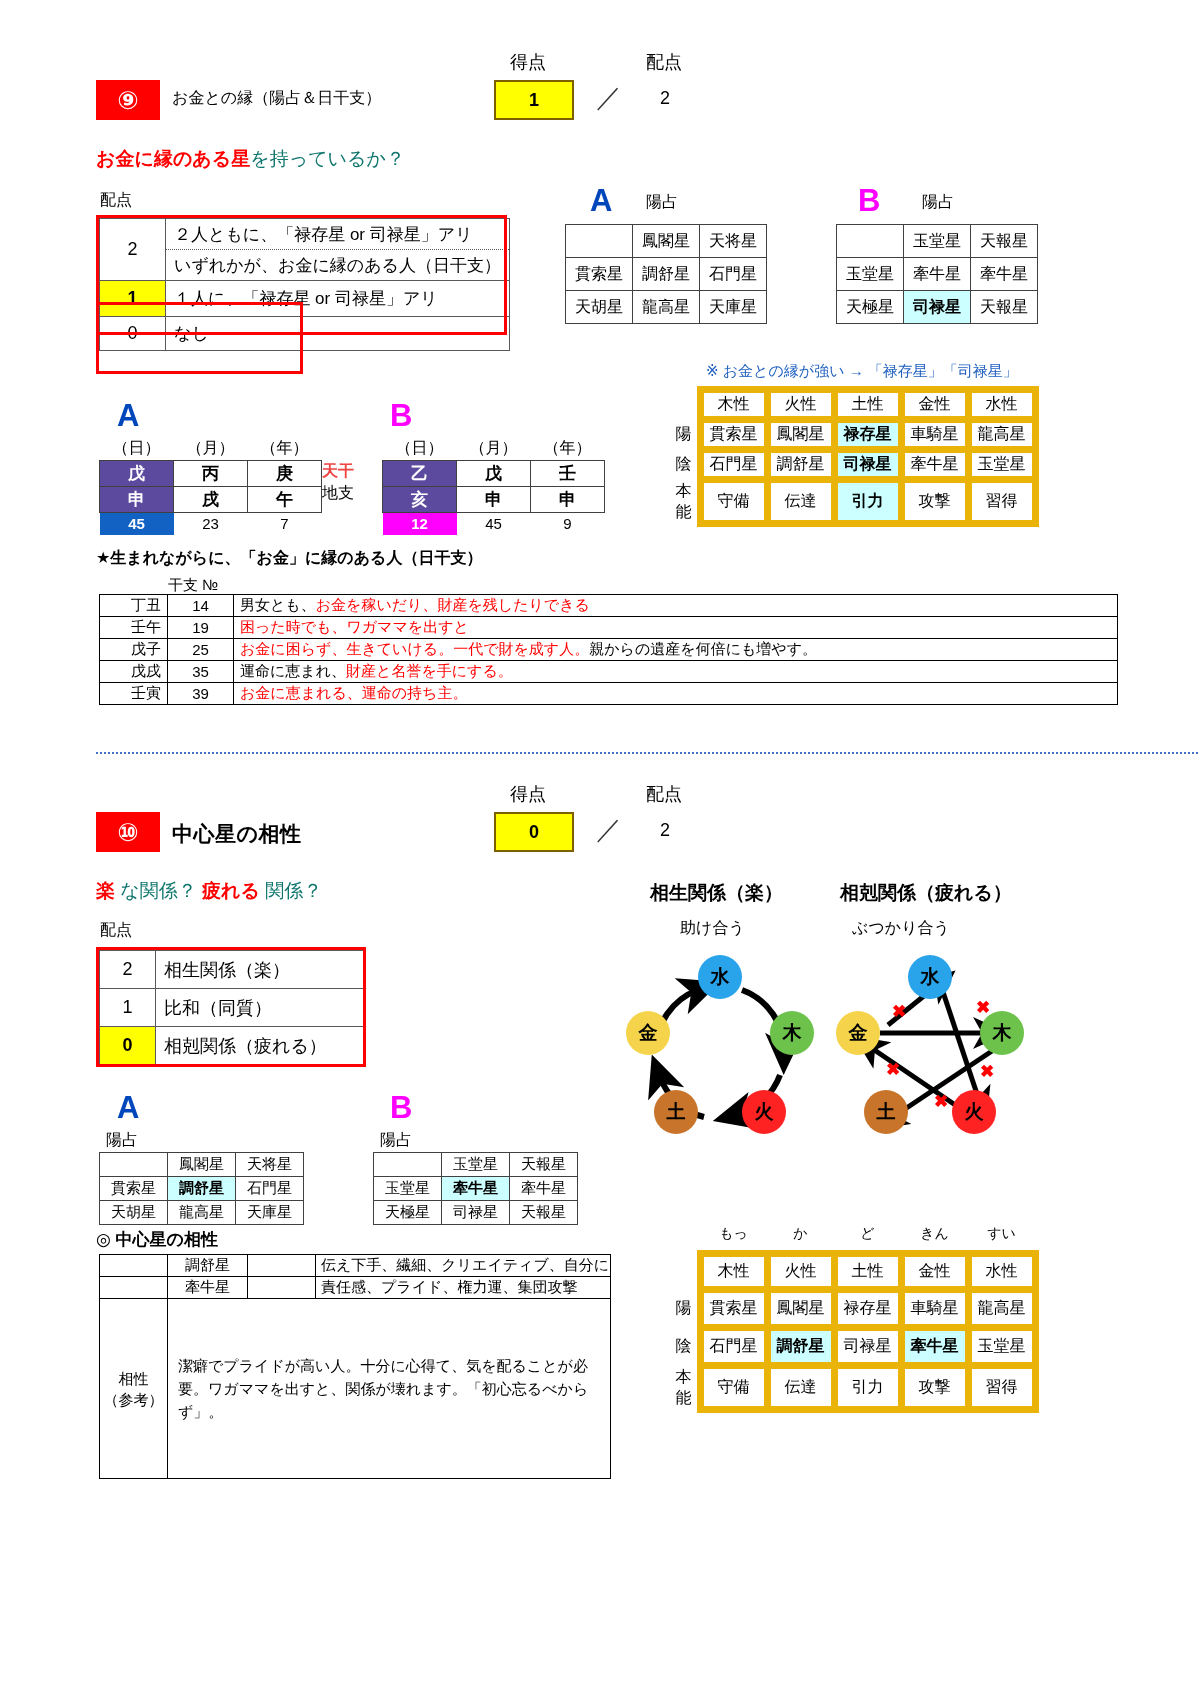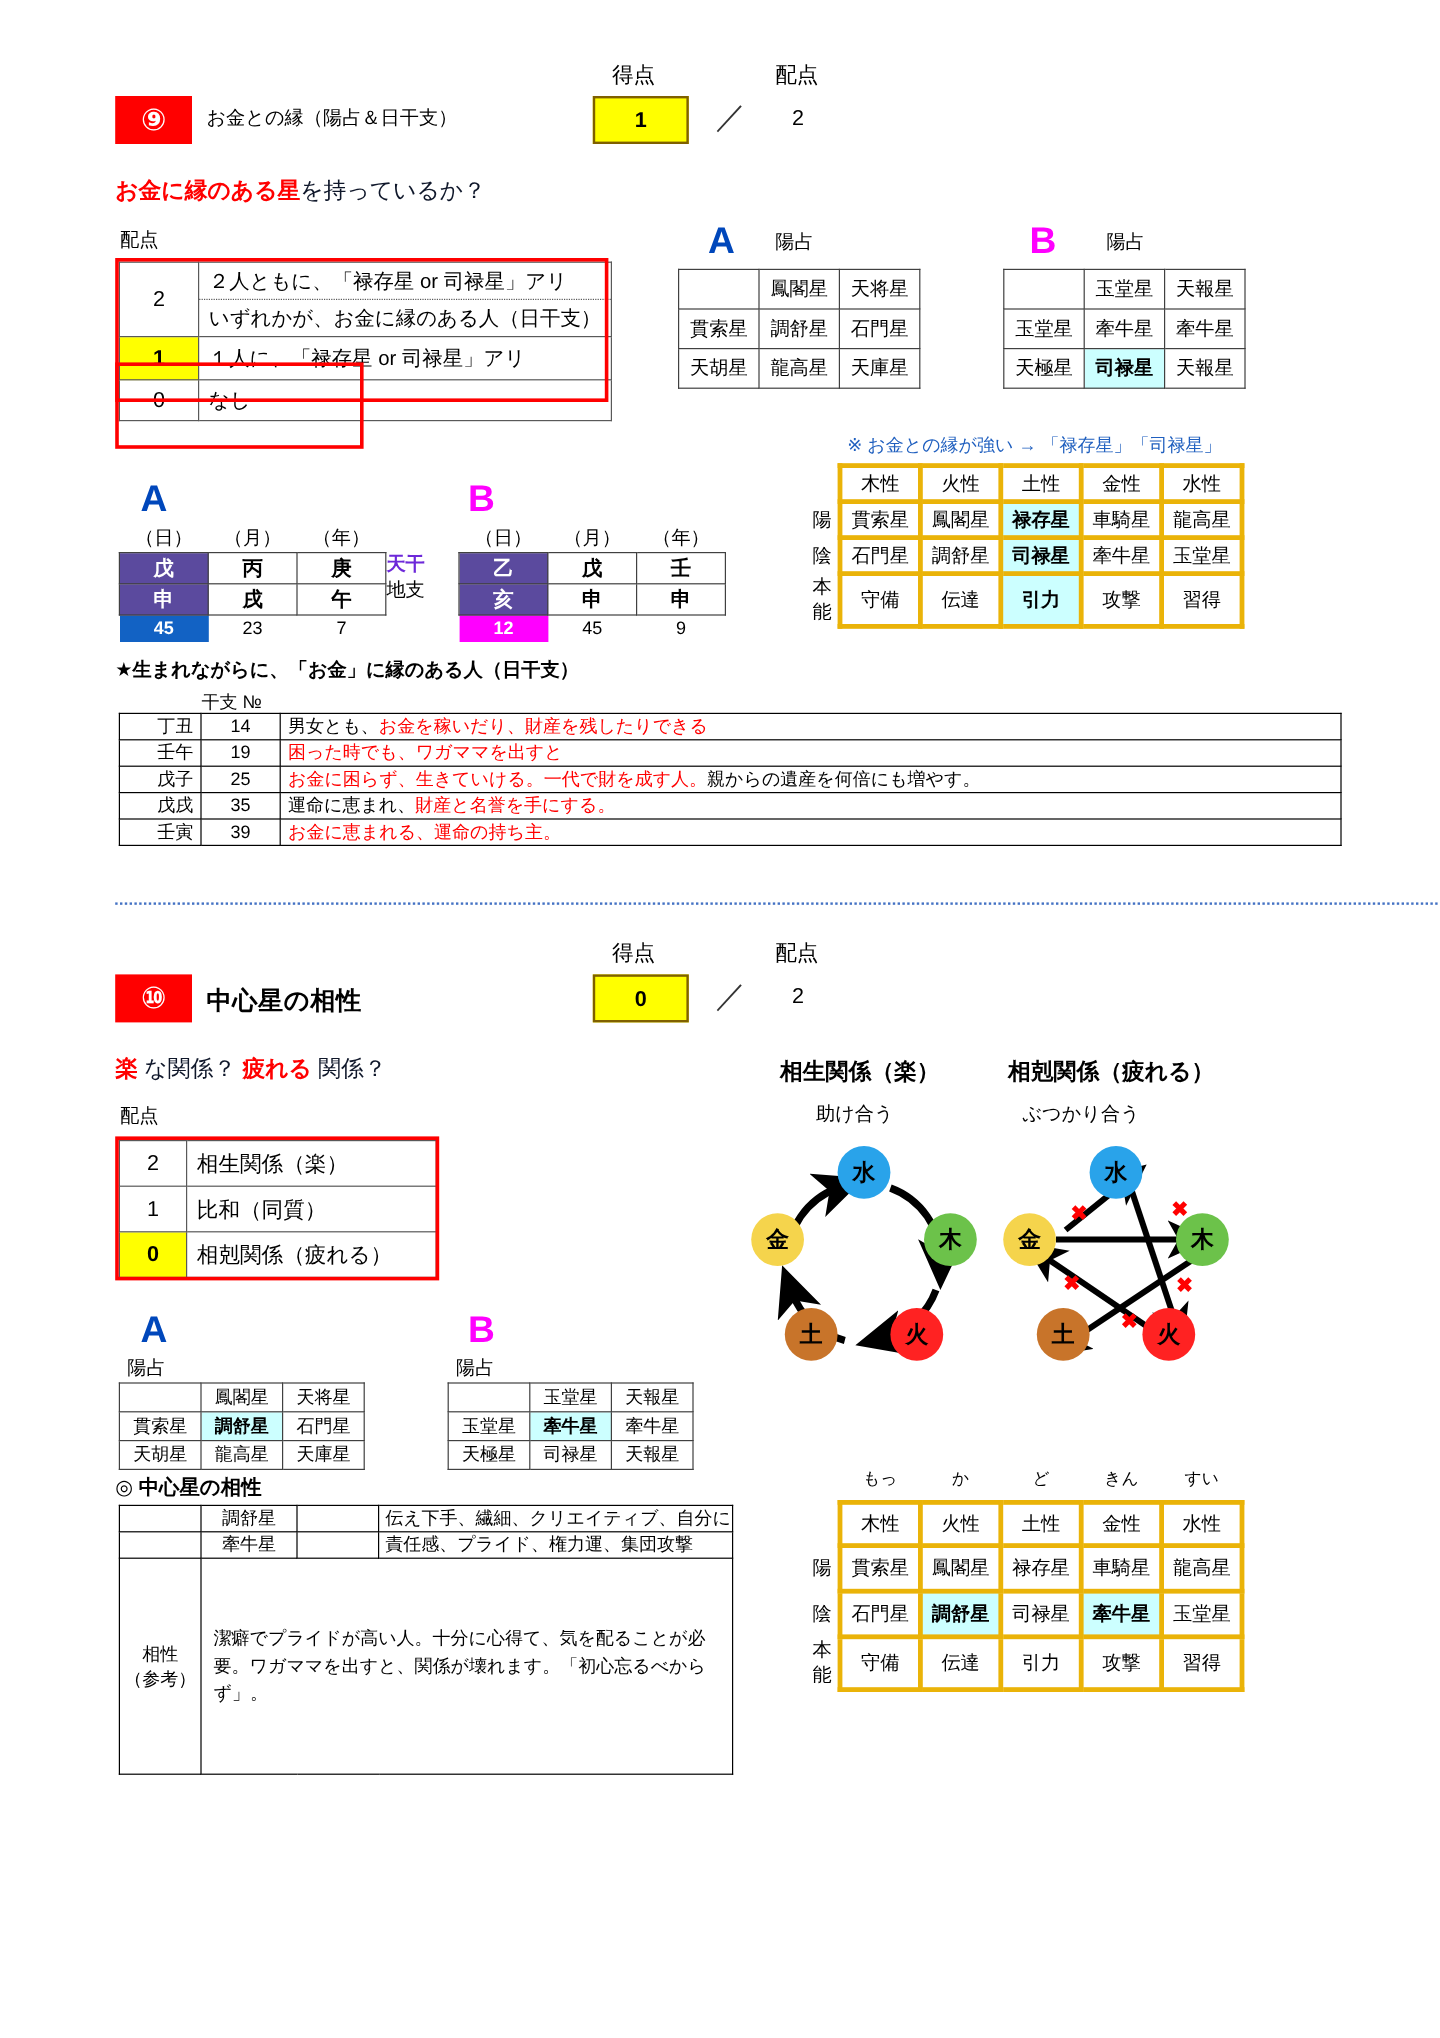--- a/index.html
+++ b/index.html
@@ -26,21 +26,21 @@
     width:80px;height:40px;background:#FFFF00;border:2px solid #7f6000;
     display:flex;align-items:center;justify-content:center;
     font-size:18px;font-weight:bold;
   }
   .slash{font-size:26px;color:#333;}
   .max-score{font-size:18px;}
 
   
   .q-line{font-size:19px;font-weight:bold;}
   .q-red{color:#FF0000;}
-  .q-blk{color:#0f172a;font-weight:normal;}
+  .q-blk{color:#0f766e;font-weight:normal;}
 
   
   .haiten-label{font-size:16px;}
   table.grid{border-collapse:collapse;}
   table.grid td{
     border:1px solid #595959;
     font-size:17px;
     padding:3px 8px;
     background:#fff;
     white-space:nowrap;
@@ -61,41 +61,41 @@
   .ab-A{color:#0047BB;}
   .ab-B{color:#FF00FF;}
   .yousen-cap{font-size:16px;}
 
   
   .note-blue{color:#1F5FBF;font-size:15px;}
 
   
   table.gogyou{border-collapse:collapse;}
   table.gogyou td{
-    border:4px solid #eab308;
+    border:7px solid #eab308;
     width:67px;height:30px;
     text-align:center;font-size:16px;background:#fff;
   }
   table.gogyou td.rowhdr{border:none;width:34px;text-align:right;padding-right:5px;background:transparent;}
   table.gogyou td.hl{background:#CCFFFF;font-weight:bold;}
   .kana-row span{display:inline-block;text-align:center;font-size:14px;}
 
   
   table.kanshi{border-collapse:collapse;}
   table.kanshi td{
     border:1px solid #404040;
     width:74px;height:25px;text-align:center;
     font-size:17px;font-weight:bold;background:#fff;
   }
   table.kanshi td.purple{background:#5B4A9E;color:#fff;}
   table.kanshi td.colhdr{border:none;background:transparent;font-weight:normal;font-size:16px;height:22px;}
   table.kanshi td.numcell{border:none;background:transparent;font-weight:normal;font-size:15px;height:22px;margin-top:32px;}
   table.kanshi td.numA{background:#1262C4;color:#fff;font-weight:bold;}
   table.kanshi td.numB{background:#FF00FF;color:#fff;font-weight:bold;}
-  .tenkan-lbl{font-size:16px;font-weight:bold;color:#6d28d9;text-align:left;line-height:1.35;}
+  .tenkan-lbl{font-size:16px;font-weight:bold;color:#ef4444;text-align:left;line-height:1.35;}
   .chishi-lbl{font-size:16px;color:#000;text-align:center;line-height:1.35;}
 
   
   .star-head{font-size:16px;font-weight:bold;}
   table.stars{border-collapse:collapse;}
   table.stars td{
     border:1px solid #000;
     font-size:15px;padding:1px 6px;height:22px;background:#fff;
   }
   table.stars td.k{width:68px;text-align:right;}

